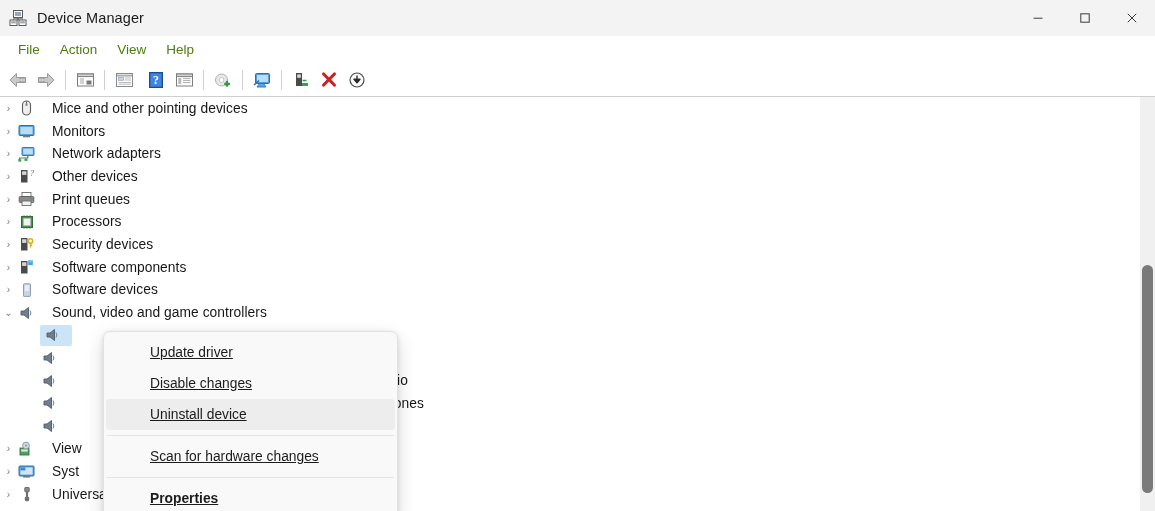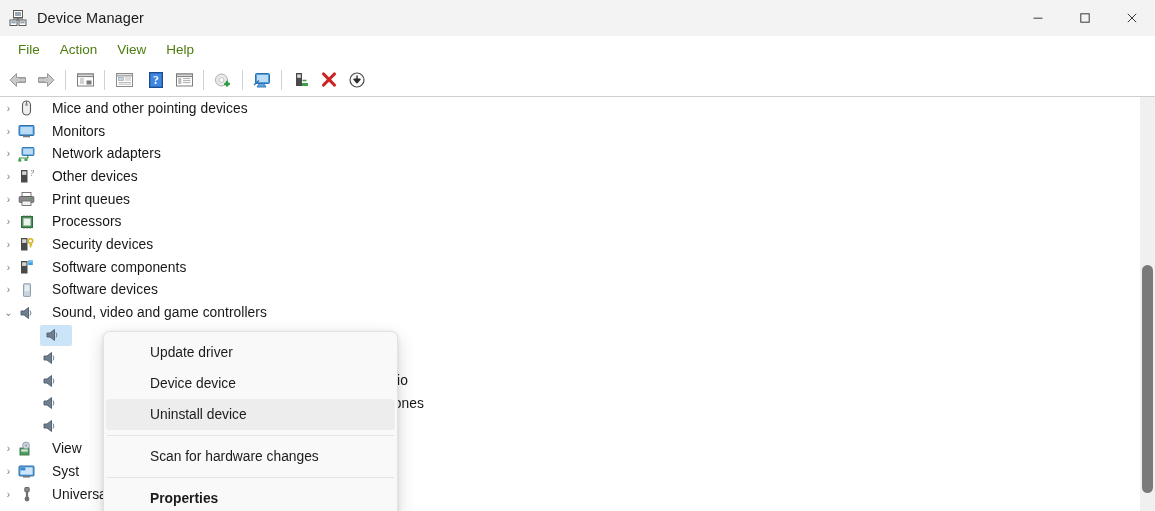--- a/index.html
+++ b/index.html
@@ -208,20 +208,21 @@
   .ctx-item {
     height: 31px;
     display: flex;
     align-items: center;
     padding-left: 44px;
     font-size: 13.8px;
     color: #1b1b1b;
     white-space: nowrap;
     margin: 0 2px;
     border-radius: 4px;
+    text-decoration: underline;
   }
   .ctx-item.hl {
     background: #ededed;
   }
   .ctx-item.bold {
     font-weight: bold;
   }
   .ctx-sep {
     height: 1px;
     background: #e4e4e4;
@@ -631,21 +632,21 @@
 
     </div>
   </div>
 
   <div class="scrollbar">
     <div class="sb-thumb" id="sb-thumb" style="top: 168px; height: 228px;"></div>
   </div>
 
   <div class="ctxmenu">
     <div class="ctx-item">Update driver</div>
-    <div class="ctx-item">Device device</div>
+    <div class="ctx-item">Disable changes</div>
     <div class="ctx-item hl">Uninstall device</div>
     <div class="ctx-sep"></div>
     <div class="ctx-item">Scan for hardware changes</div>
     <div class="ctx-sep"></div>
     <div class="ctx-item bold">Properties</div>
   </div>
 
 </div>
 
 </body></html>

